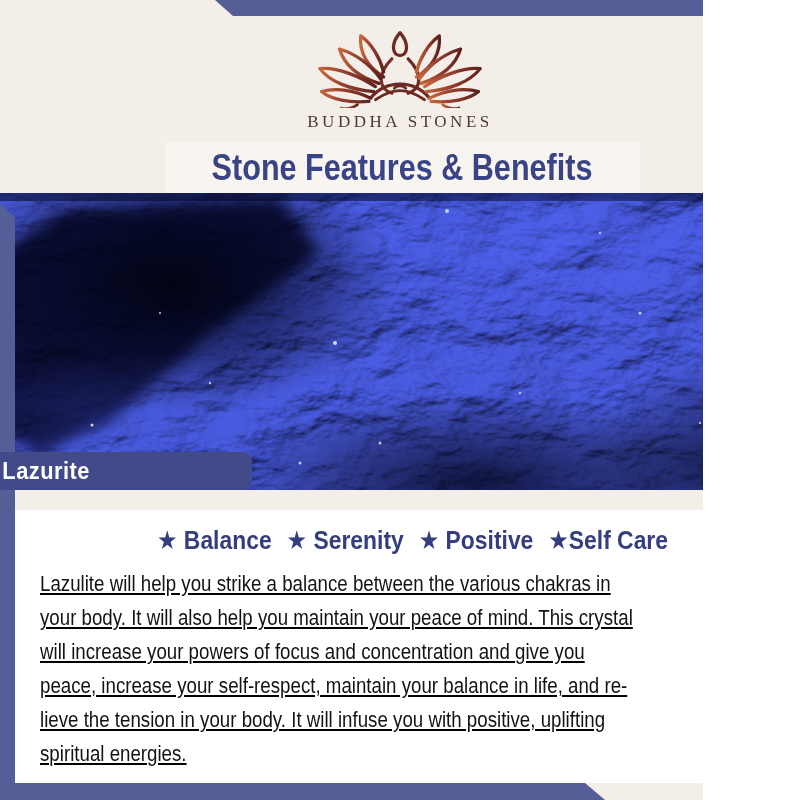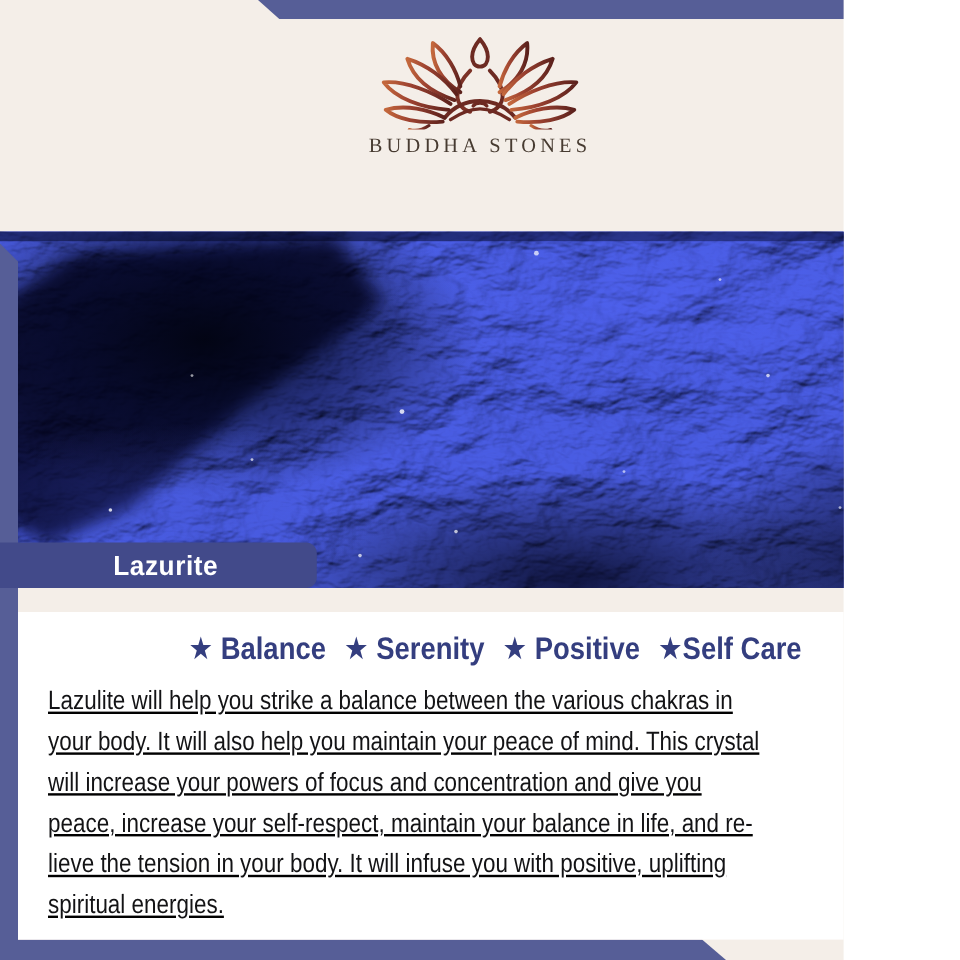--- a/index.html
+++ b/index.html
@@ -36,21 +36,21 @@
     transform:scaleX(.85);transform-origin:center;
   }
   
   .photo{position:absolute;left:0;top:193px;width:780px;height:297px;z-index:4;}
   .photo svg{display:block;}
   
   .name-banner{
     position:absolute;left:0;top:452px;width:252px;height:38px;z-index:30;
     background:var(--c-banner_navy,#424a8a);
     border-radius:0 9px 9px 0;
-    display:flex;align-items:center;justify-content:center;padding-left:12px;
+    display:flex;align-items:center;
   }
   .name-banner span{
     display:inline-block;color:#ffffff;font-size:23px;font-weight:700;
     letter-spacing:.5px;transform:scaleX(.95);
   }
   
   .text-box{
     position:absolute;left:15px;top:510px;width:770px;height:273px;z-index:10;
     background:#ffffff;box-sizing:border-box;padding:15px 0 0 25px;
   }
@@ -104,20 +104,23 @@
       <path d="M72,92 C48,94 26,90 14,80 C34,74 58,80 74,88"></path>
       <path d="M148,92 C172,94 194,90 206,80 C186,74 162,80 146,88"></path>
 
       <path d="M58,96 C52,100 44,102 38,100" stroke-width="3.2"></path>
       <path d="M162,96 C168,100 176,102 182,100" stroke-width="3.2"></path>
     </g>
   </svg>
 
   <div class="brand-name">BUDDHA STONES</div>
 
+  <div class="title-band">
+    <span class="title-text">Stone Features &amp; Benefits</span>
+  </div>
 
   <div class="photo">
     <svg width="780" height="297" viewBox="0 0 780 297" preserveAspectRatio="none">
       <defs>
         <filter id="rockf" x="-5%" y="-5%" width="110%" height="110%">
           <feTurbulence type="fractalNoise" baseFrequency="0.013 0.022" numOctaves="5" seed="8" result="n"></feTurbulence>
           <feDiffuseLighting in="n" lighting-color="#4556d6" surfaceScale="16" diffuseConstant="1.15">
             <feDistantLight azimuth="235" elevation="58"></feDistantLight>
           </feDiffuseLighting>
         </filter>

